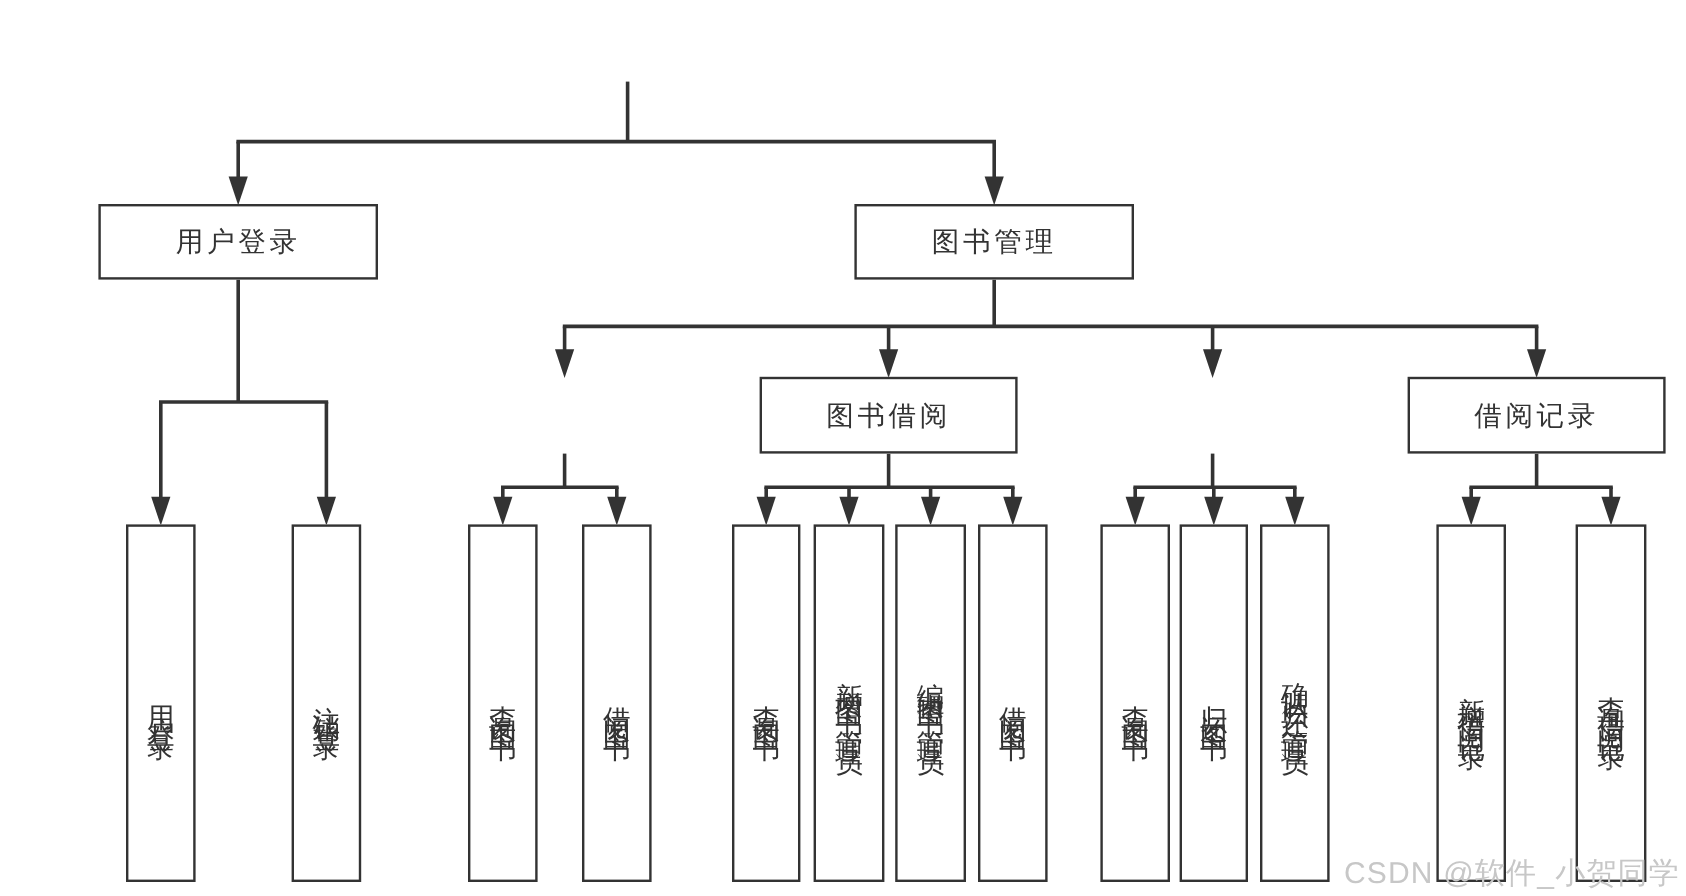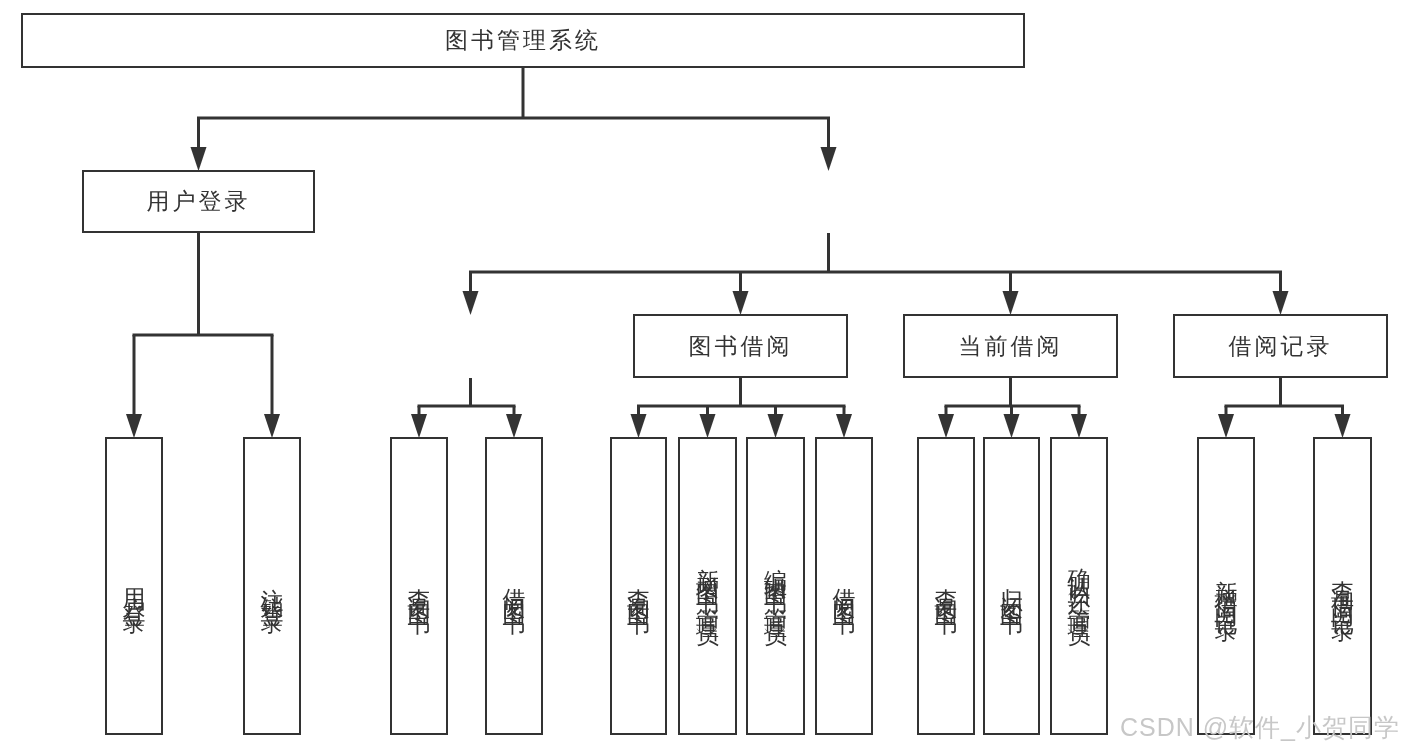--- a/index.html
+++ b/index.html
@@ -124,31 +124,28 @@
       <g>
         <line x1="1280.5" y1="378" x2="1280.5" y2="406" stroke="#333333" stroke-width="3"></line>
         <line x1="1224.5" y1="406" x2="1344" y2="406" stroke="#333333" stroke-width="3"></line>
         <line x1="1226" y1="406" x2="1226" y2="419" stroke="#333333" stroke-width="3"></line>
         <polygon points="1218,414 1234,414 1226,438" fill="#333333"></polygon>
         <line x1="1342.5" y1="406" x2="1342.5" y2="419" stroke="#333333" stroke-width="3"></line>
         <polygon points="1334.5,414 1350.5,414 1342.5,438" fill="#333333"></polygon>
       </g>
     </svg>
   <div id="nodes-layer">
-      <div class="node" style="left: 21px; top: 13px; width: 1004px; height: 55px;">
-        <span>图书管理系统</span>
-      </div>
       <div class="node" style="left: 82px; top: 170px; width: 233px; height: 63px;">
         <span>用户登录</span>
       </div>
+      <div class="node" style="left: 712px; top: 170px; width: 233px; height: 63px;">
+        <span>图书管理</span>
+      </div>
       <div class="node" style="left: 633px; top: 314px; width: 215px; height: 64px;">
         <span>图书借阅</span>
-      </div>
-      <div class="node" style="left: 903px; top: 314px; width: 215px; height: 64px;">
-        <span>当前借阅</span>
       </div>
       <div class="node" style="left: 1173px; top: 314px; width: 215px; height: 64px;">
         <span>借阅记录</span>
       </div>
       <div class="node vertical" style="left: 105px; top: 437px; width: 58px; height: 298px;">
         <span>用户登录</span>
       </div>
       <div class="node vertical" style="left: 243px; top: 437px; width: 58px; height: 298px;">
         <span>注销登录</span>
       </div>

